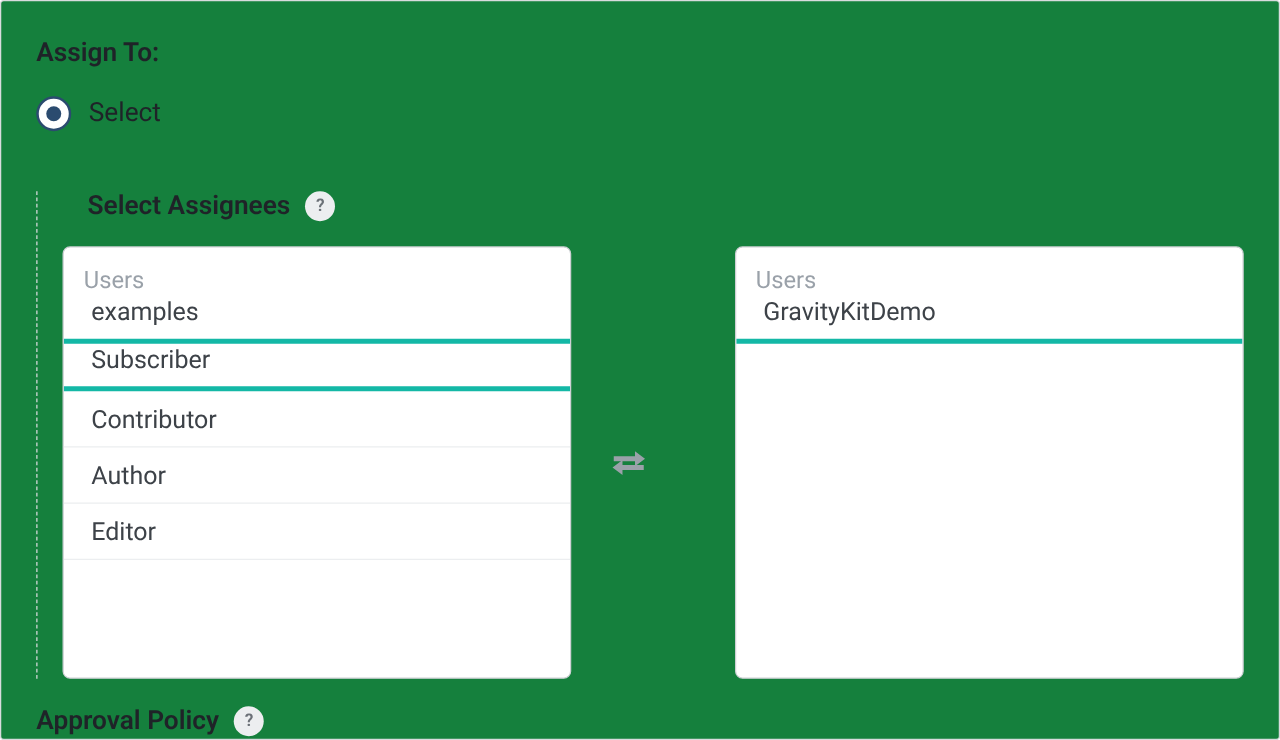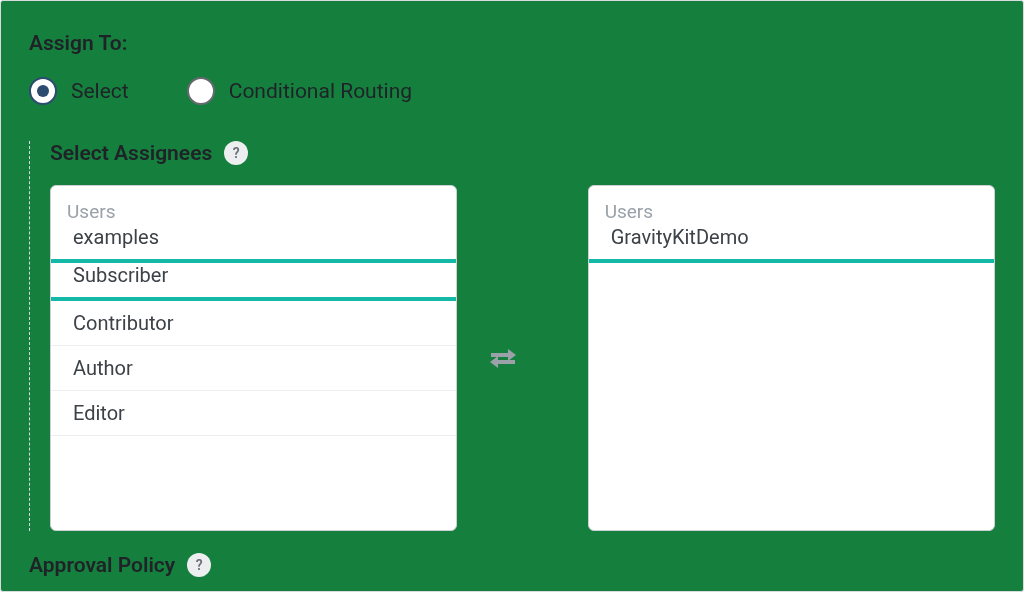--- a/index.html
+++ b/index.html
@@ -18,23 +18,23 @@
     overflow: hidden;
   }
   .label-row {
     font-size: 21px;
     font-weight: 600;
     color: #1f2328;
     margin-bottom: 22px;
   }
   .radio-row {
     display: flex;
-    gap: 58px;
-    align-items: center;
-    margin-bottom: 36px;
+    gap: 24px;
+    align-items: center;
+    margin-bottom: 48px;
   }
   .radio-opt {
     display: flex;
     align-items: center;
     gap: 14px;
     cursor: pointer;
   }
   .radio-outer {
     width: 28px;
     height: 28px;
@@ -61,20 +61,21 @@
   .sub-section {
     border-left: 1px dashed #d9dbde;
     padding-left: 20px;
     margin-left: 0;
   }
   .sub-head {
     display: flex;
     align-items: center;
     gap: 12px;
     margin-bottom: 20px;
+    margin-left: 20px;
   }
   .sub-title {
     font-size: 21px;
     font-weight: 600;
     color: #1f2328;
   }
   .help-badge {
     width: 24px;
     height: 24px;
     border-radius: 50%;
@@ -151,24 +152,20 @@
 
   <div class="label-row">Assign To:</div>
 
   <div class="radio-row">
     <div class="radio-opt selected">
       <span class="radio-outer">
           <span class="radio-inner"></span>
         </span>
       <span class="radio-text">Select</span>
     </div>
-    <div class="radio-opt">
-      <span class="radio-outer"></span>
-      <span class="radio-text">Conditional Routing</span>
-    </div>
   </div>
 
   <div class="sub-section">
     <div class="sub-head">
       <div class="sub-title">Select Assignees</div>
       <div class="help-badge">?</div>
     </div>
 
     <div class="transfer">
 

